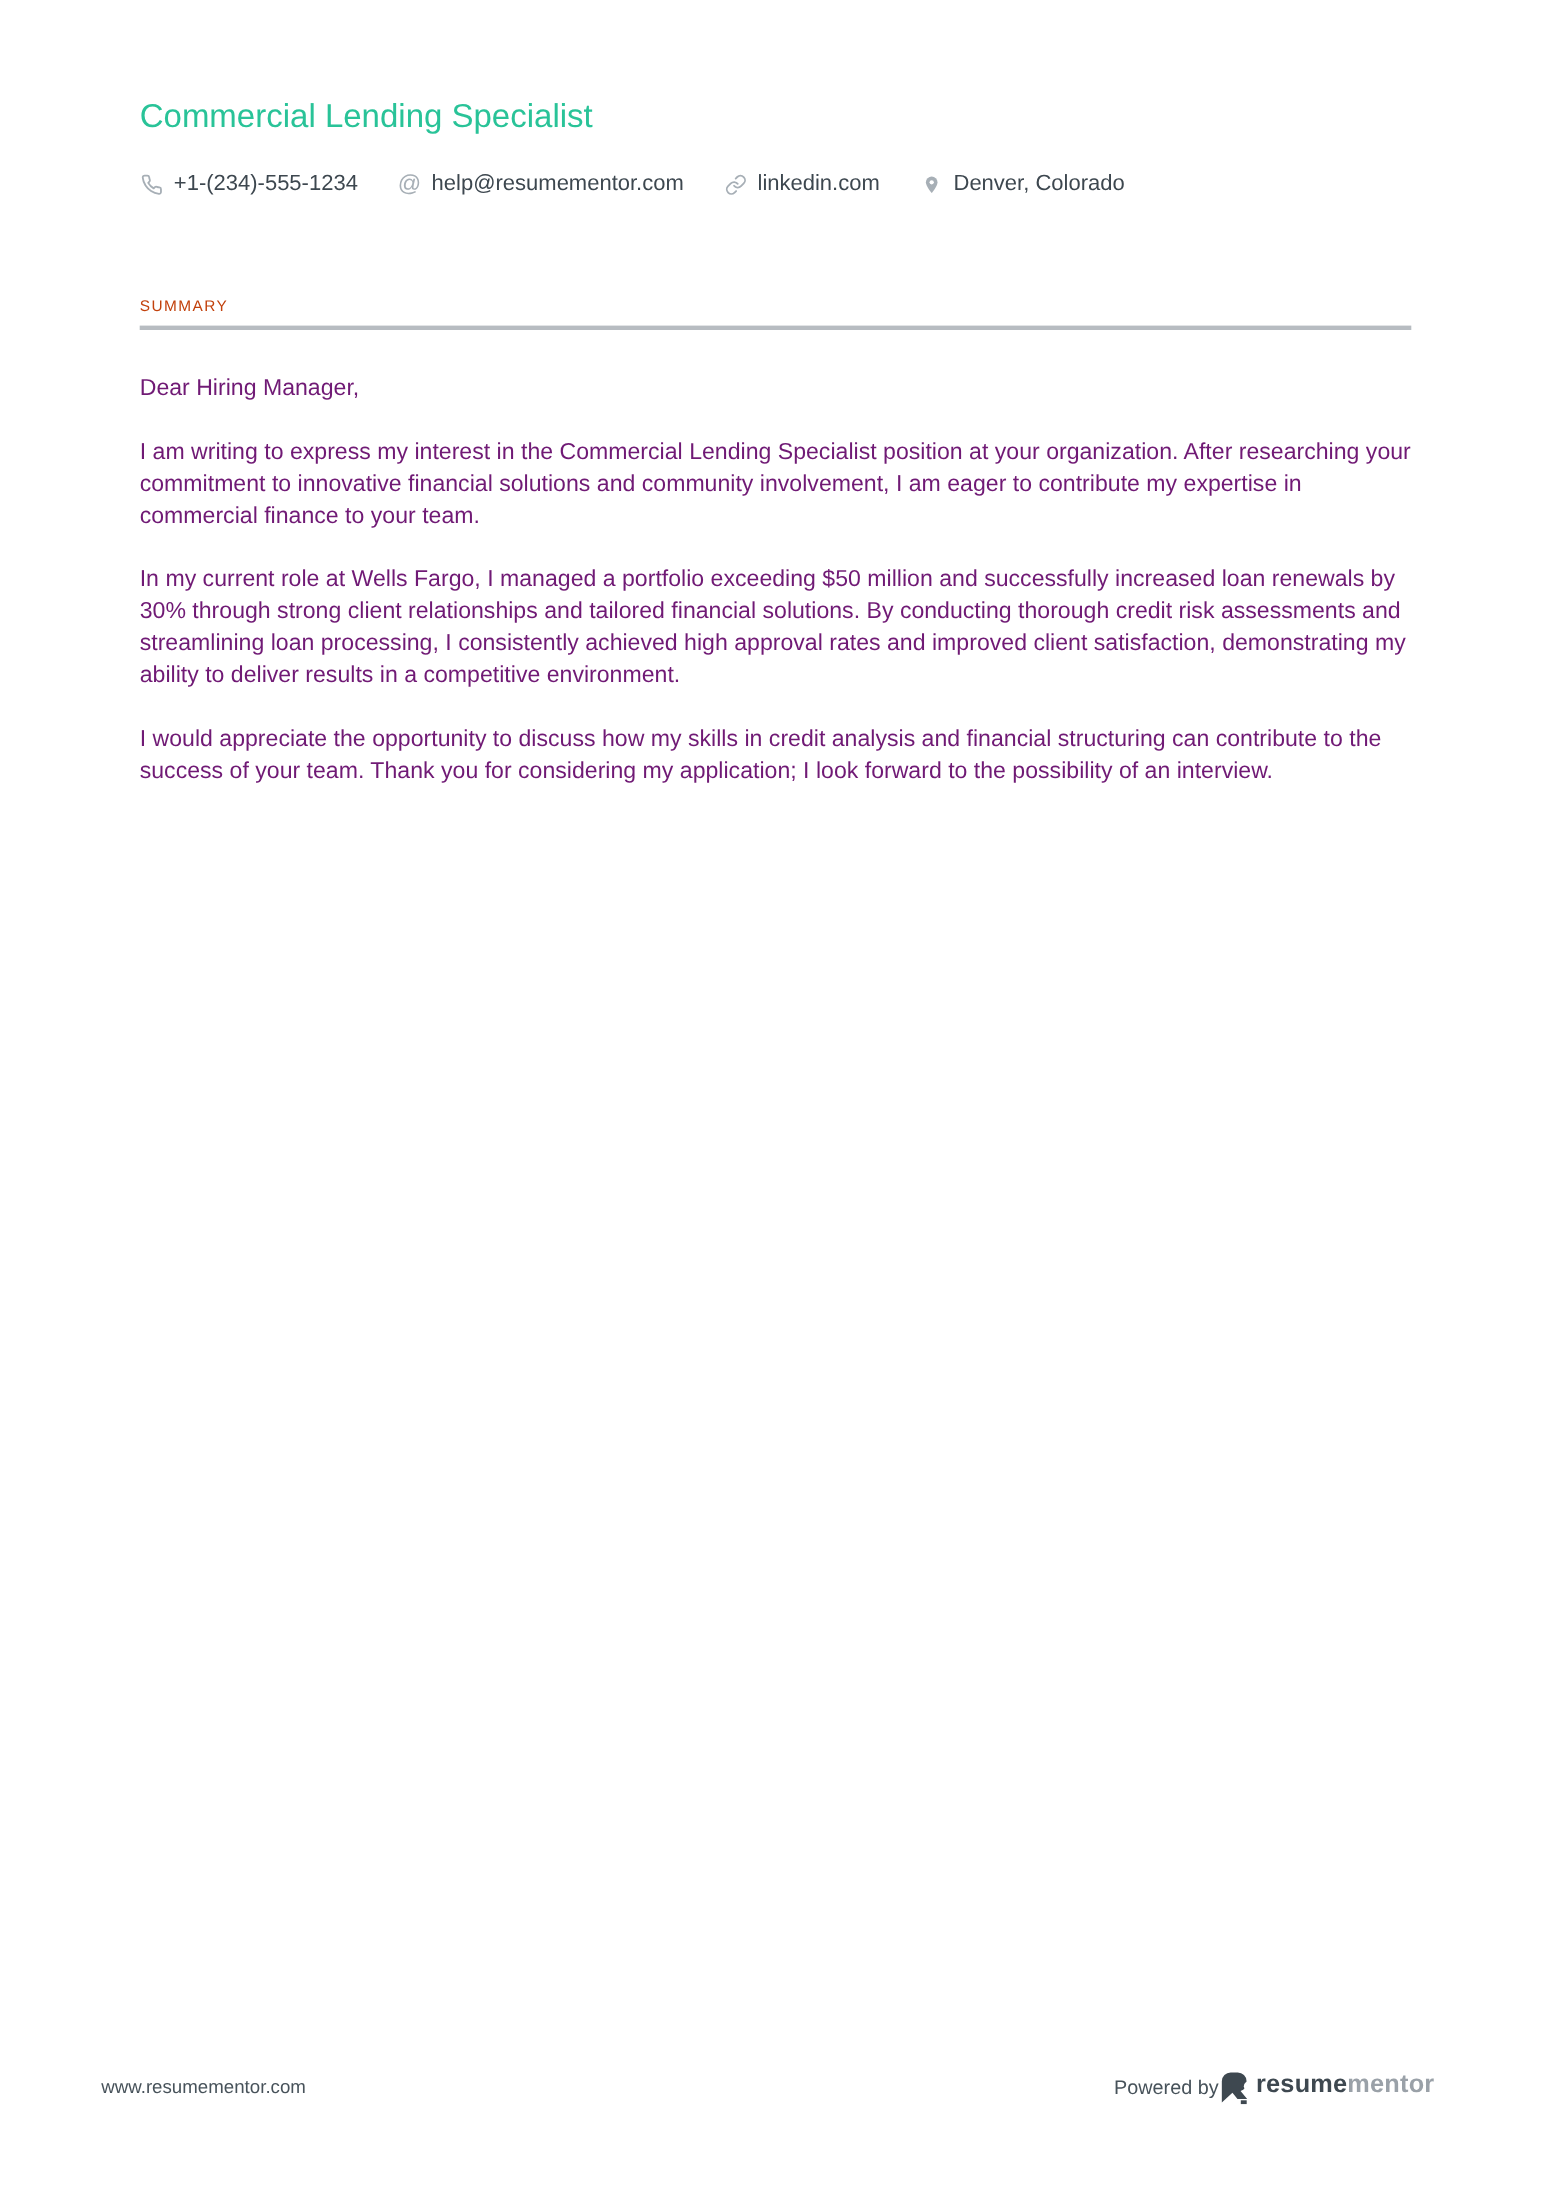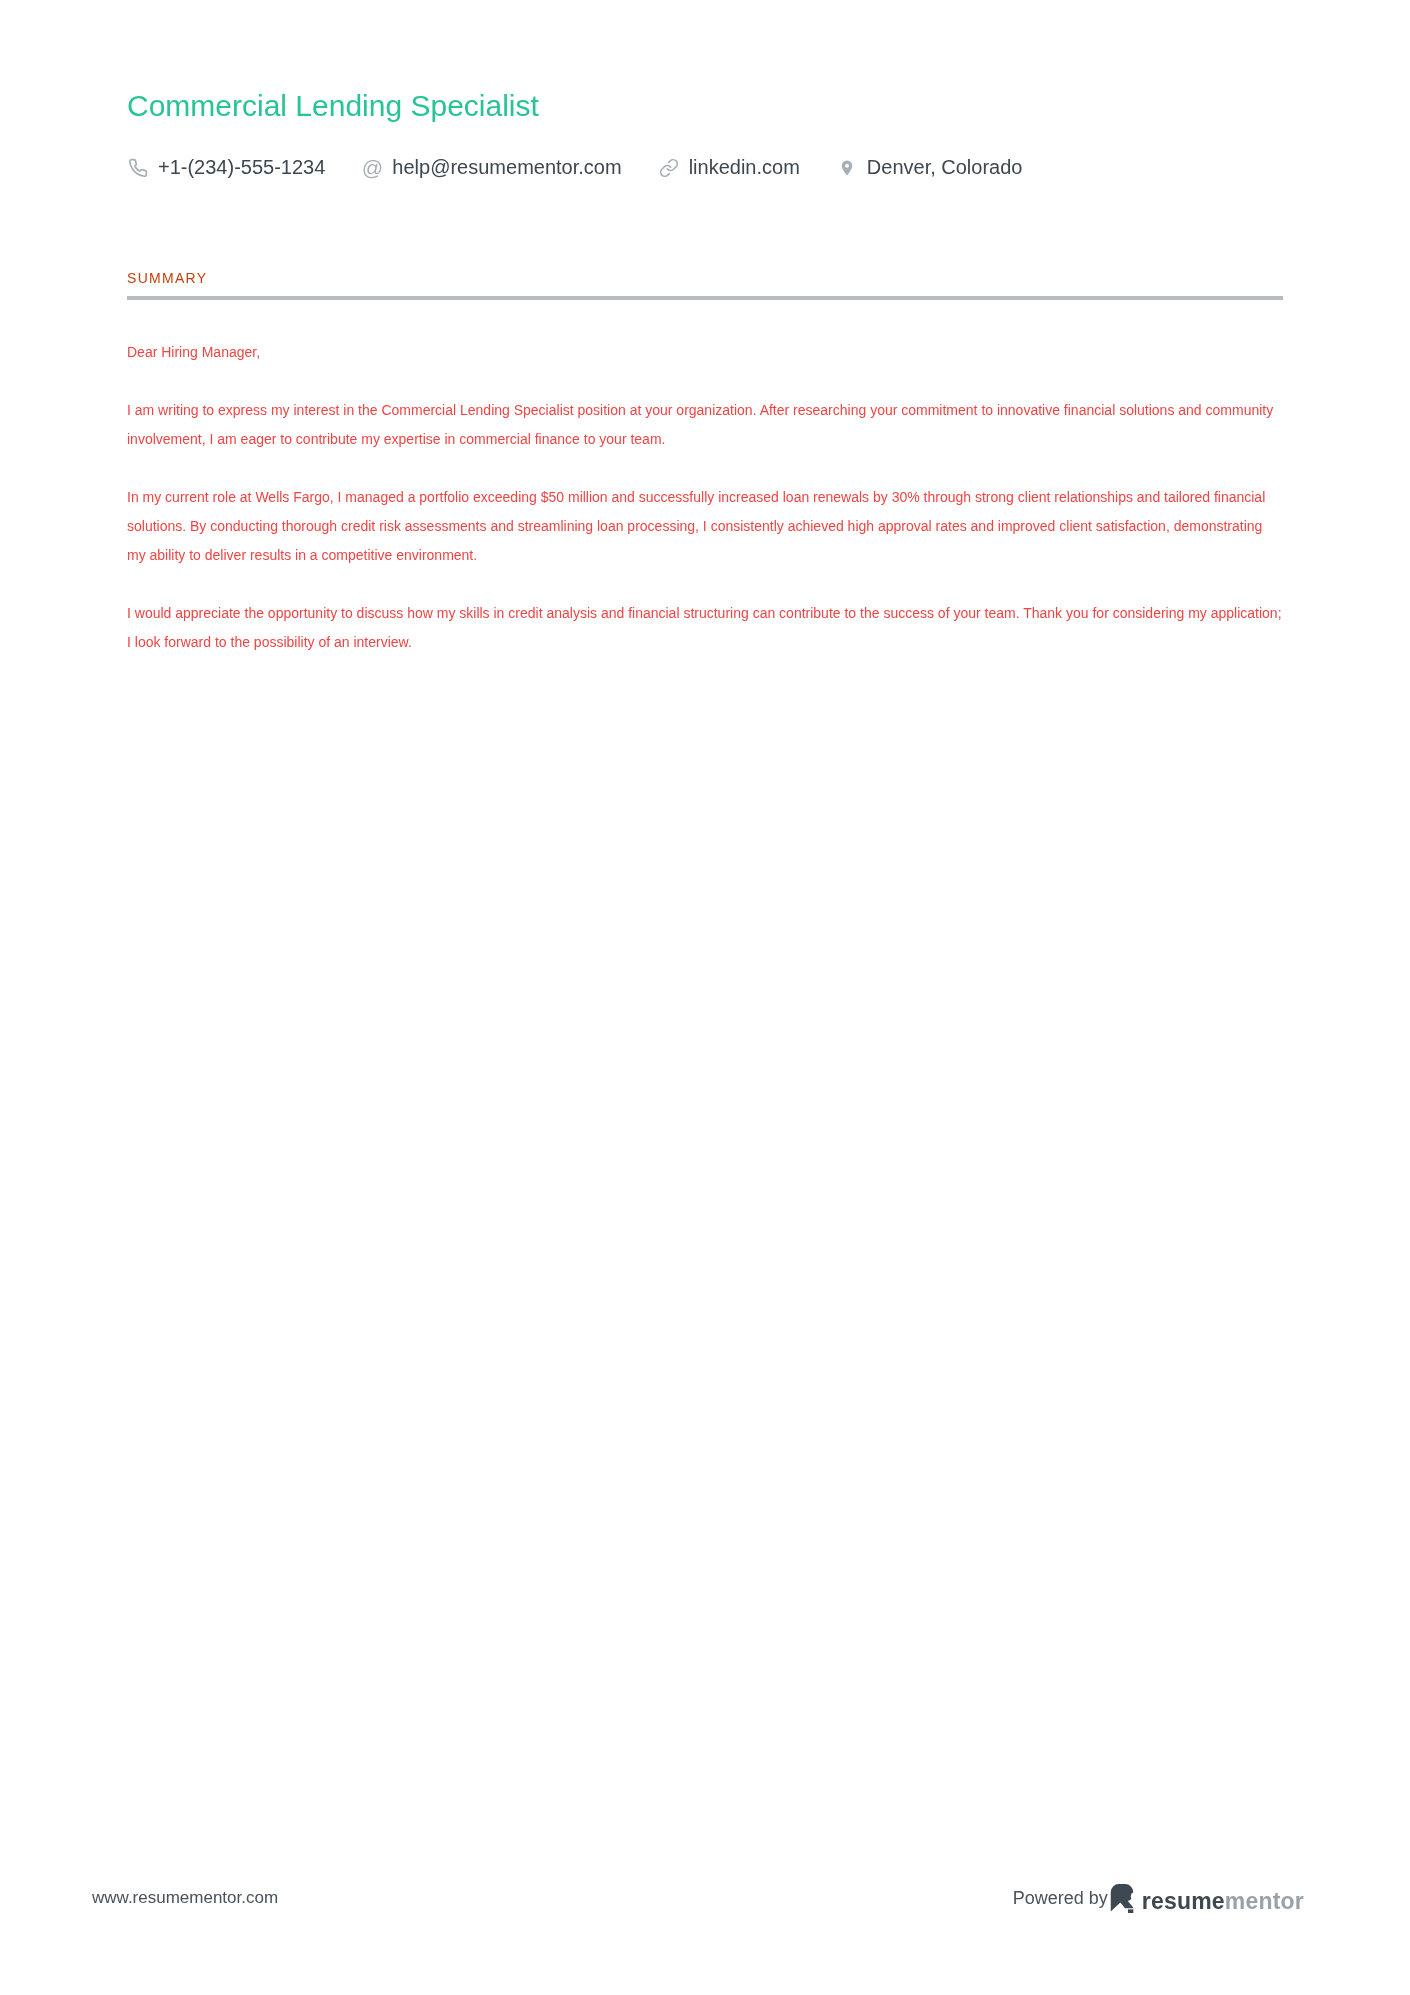--- a/index.html
+++ b/index.html
@@ -68,23 +68,23 @@
     line-height: 1;
   }
   .section-rule {
     height: 4px;
     background: #b7bcc1;
     border: none;
     margin-top: 11px;
     margin-bottom: 38px;
   }
   .body-text p {
-    font-size: 14px;
+    font-size: 21px;
     line-height: 29px;
-    color: #ef4444;
+    color: #701a75;
     margin-bottom: 29px;
     max-width: 1160px;
   }
   .page-footer {
     position: absolute;
     left: 92px;
     right: 106px;
     bottom: 82px;
     display: flex;
     align-items: center;
@@ -98,21 +98,21 @@
   .powered-by {
     display: flex;
     align-items: center;
   }
   .powered-by-label {
     font-size: 18px;
     color: #47525a;
   }
   .brand-logo {
     display: flex;
-    align-items: flex-end;
+    align-items: flex-start;
     gap: 6px;
     text-decoration: none;
   }
   .brand-logo-icon { display: block; }
   .brand-wordmark {
     font-size: 23px;
     letter-spacing: 0.2px;
     line-height: 1;
   }
   .brand-bold { font-weight: 700; color: #3e4850; }

